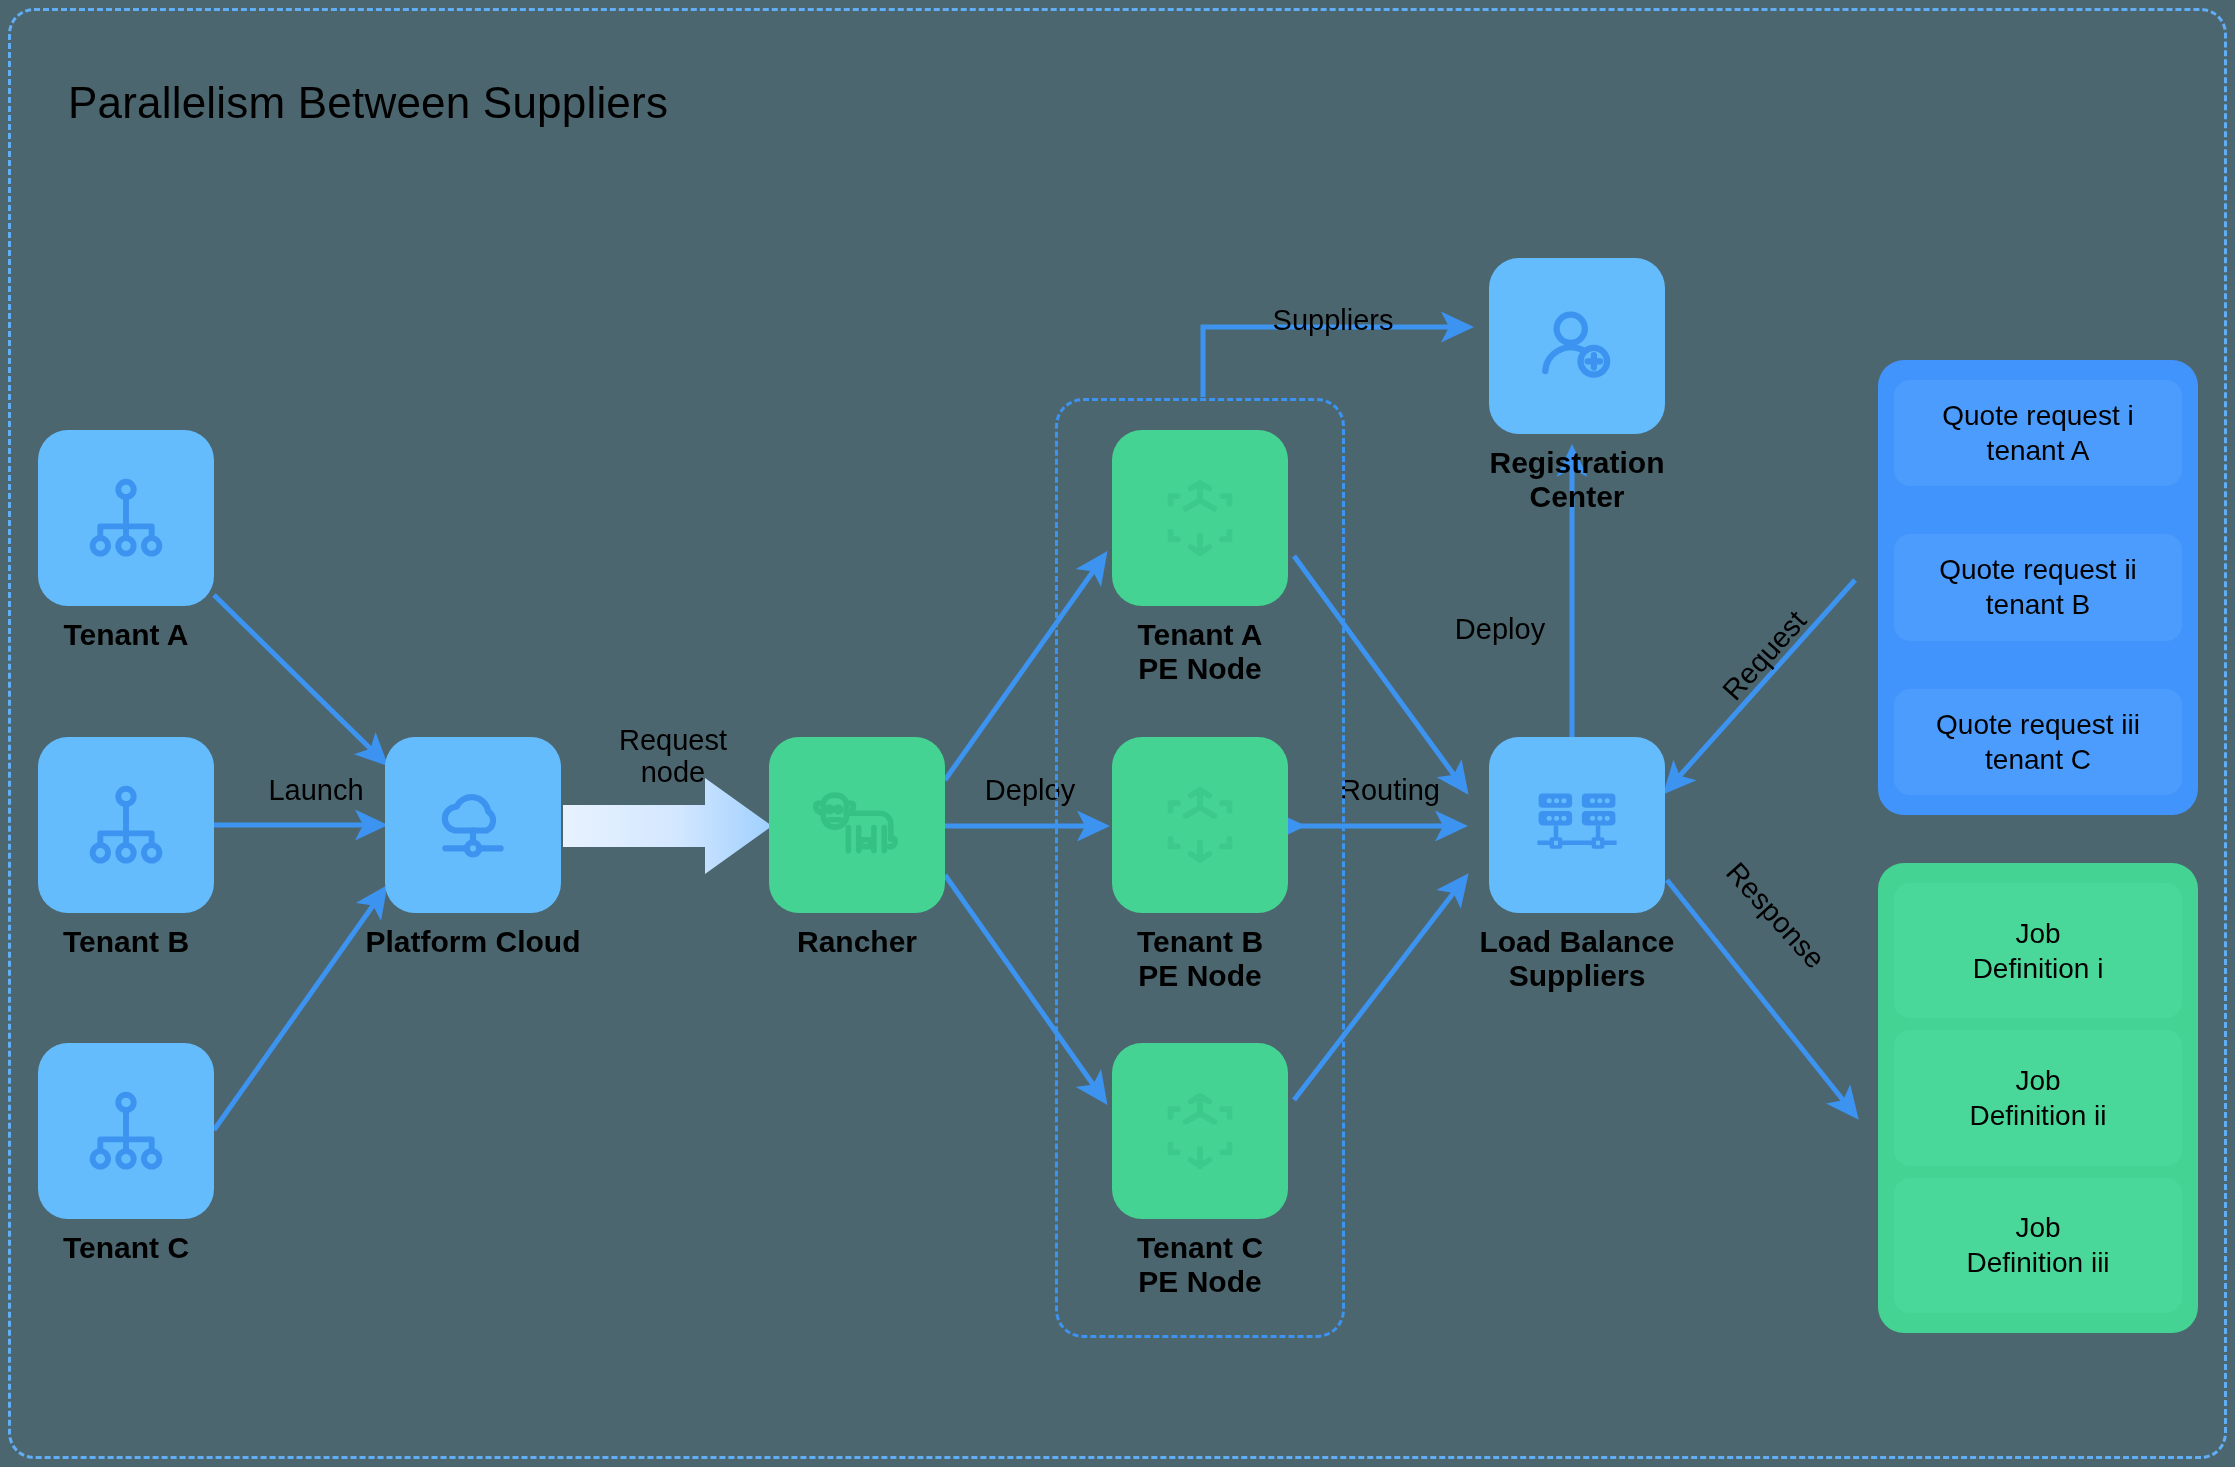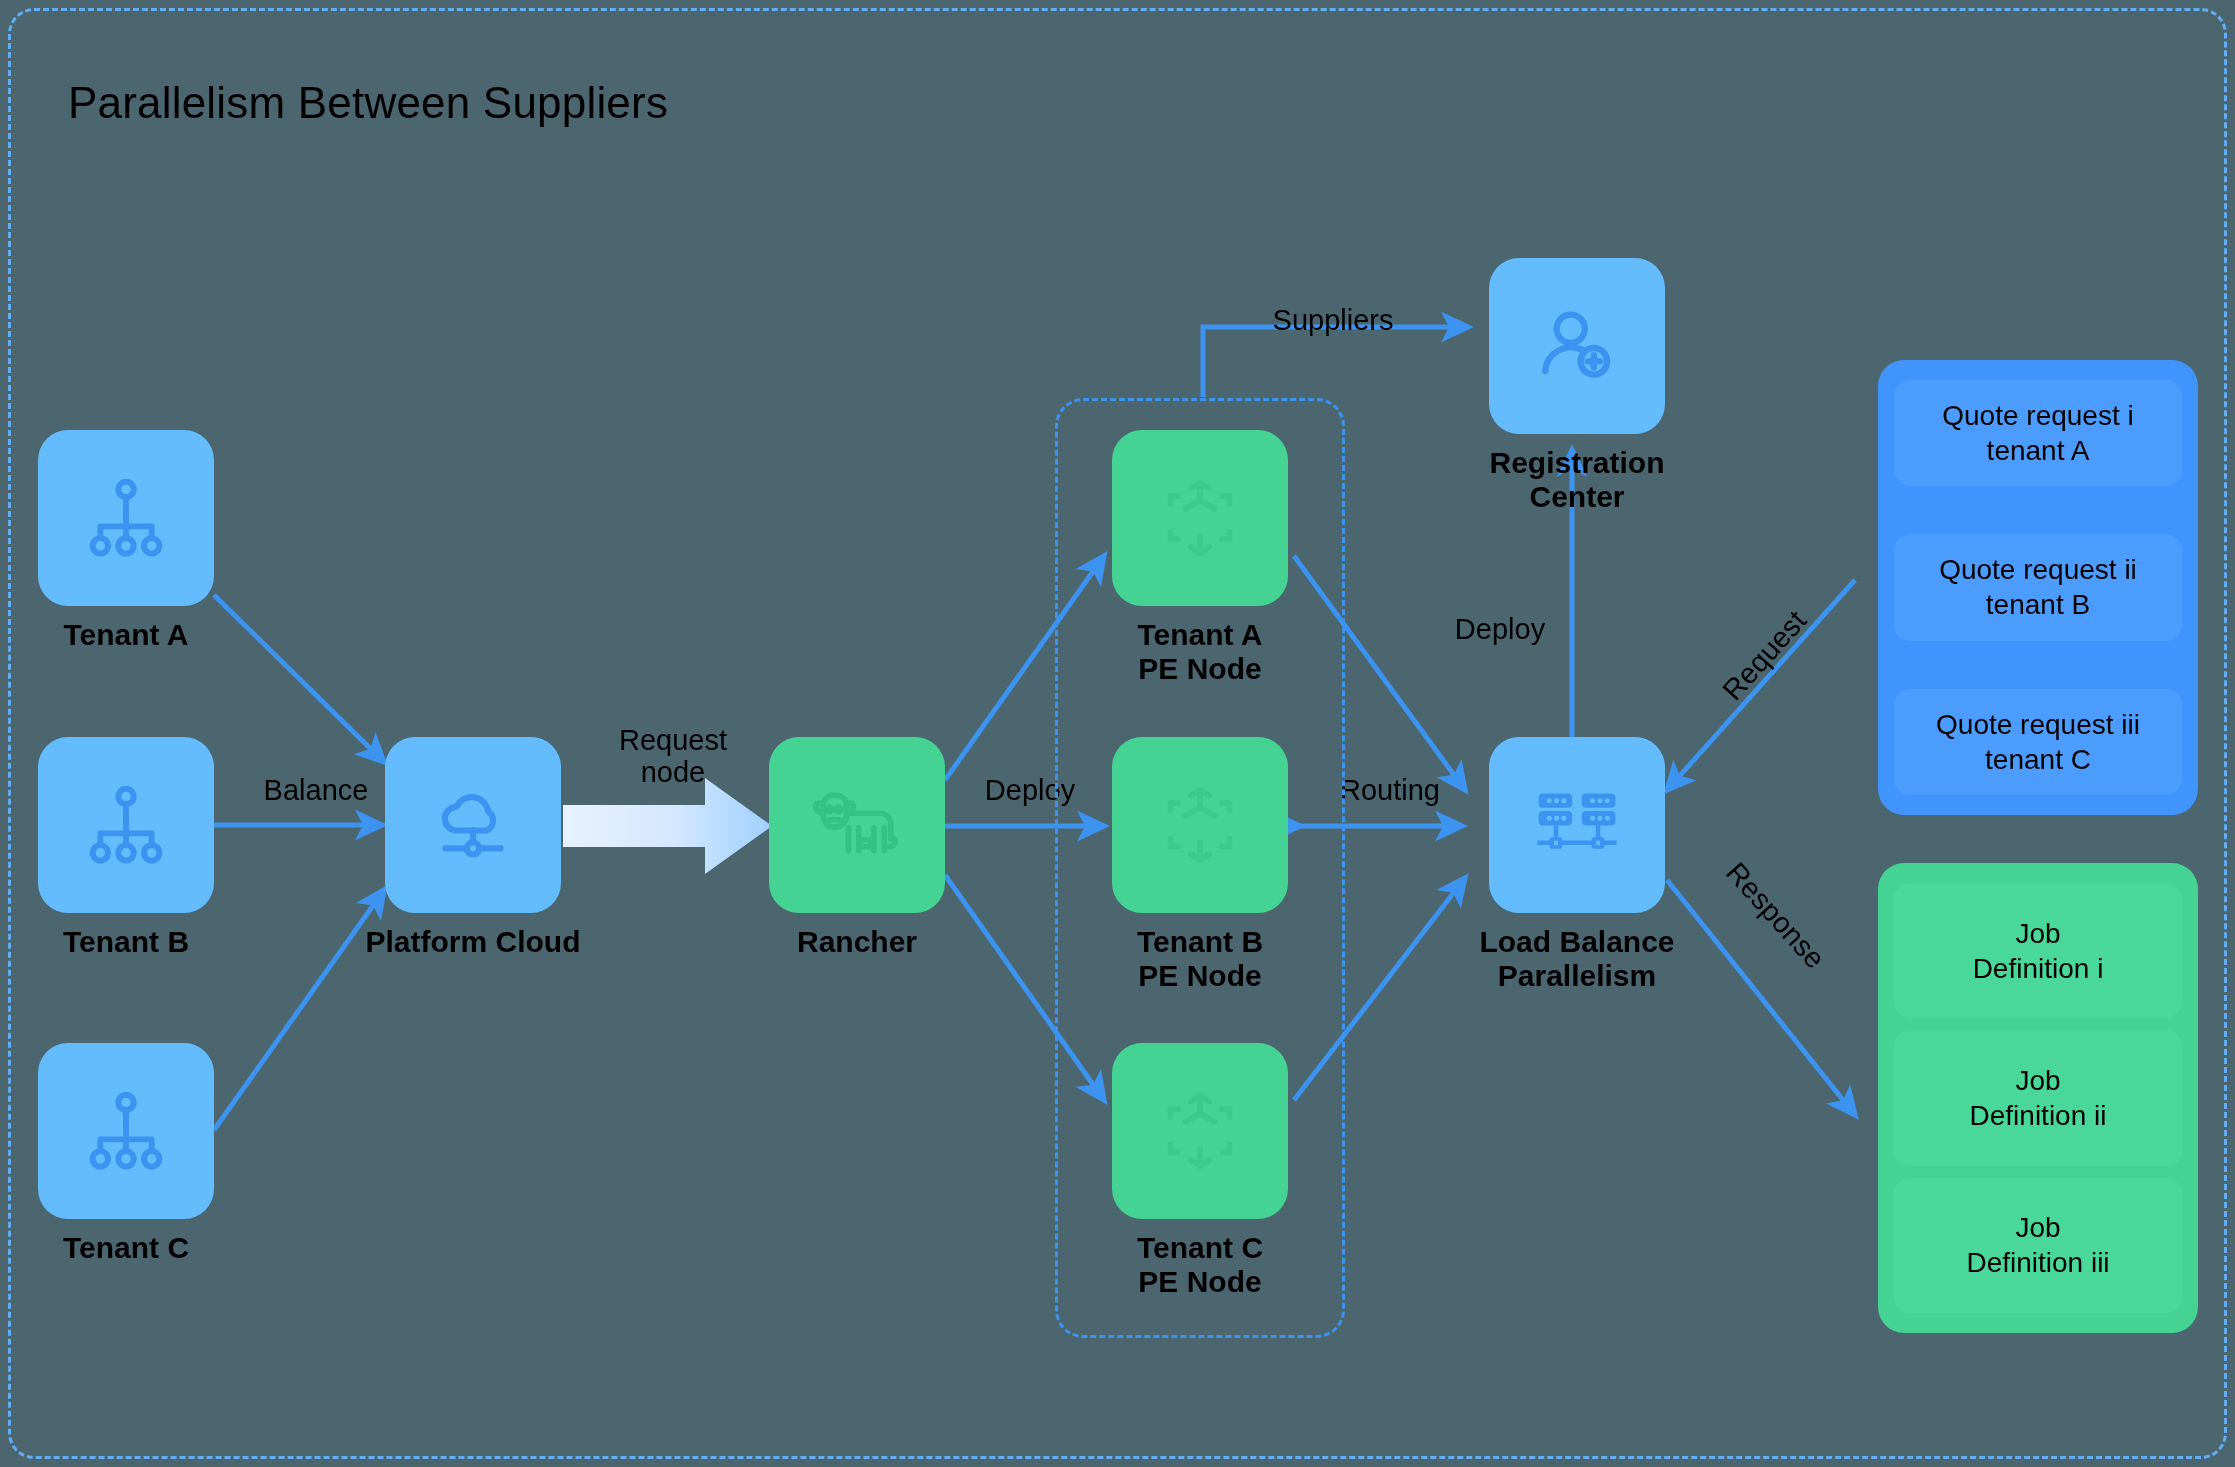--- a/index.html
+++ b/index.html
@@ -126,21 +126,21 @@
       <path d="M1300,826 L1462,826"></path>
 
       <path d="M1572,760 L1572,450"></path>
     </g>
 
     <g>
       <path d="M563,805 L705,805 L705,778 L772,826 L705,874 L705,847 L563,847 Z" fill="url(#thickArrow)"></path>
     </g>
   </svg>
 
-  <div class="elabel" style="left:236px;top:775px;width:160px;">Balance</div>
+  <div class="elabel" style="left:236px;top:775px;width:160px;">Launch</div>
   <div class="elabel" style="left:578px;top:725px;width:190px;">Request
 node</div>
   <div class="elabel" style="left:965px;top:775px;width:130px;">Deploy</div>
   <div class="elabel" style="left:1320px;top:775px;width:140px;">Routing</div>
   <div class="elabel" style="left:1258px;top:305px;width:150px;">Suppliers</div>
   <div class="elabel" style="left:1430px;top:614px;width:140px;">Deploy</div>
   <div class="elabel" style="left:1680px;top:640px;width:170px;transform:rotate(-48deg);">Request</div>
   <div class="elabel" style="left:1680px;top:900px;width:190px;transform:rotate(48deg);">Response</div>
 
   <div id="pe-group" style="left:1055px;top:398px;width:290px;height:940px;"></div>
@@ -317,21 +317,21 @@
         <rect x="6.3" y="12.1" width="1.1" height="3.0"></rect>
         <rect x="16.6" y="12.1" width="1.1" height="3.0"></rect>
         <rect x="2.3" y="15.8" width="19.4" height="1.1"></rect>
         <rect x="5.3" y="15.0" width="3.1" height="2.8" rx=".5"></rect>
         <rect x="15.6" y="15.0" width="3.1" height="2.8" rx=".5"></rect>
         <rect x="6.35" y="15.85" width="1.0" height="1.1" fill="#64bcfd"></rect>
         <rect x="16.65" y="15.85" width="1.0" height="1.1" fill="#64bcfd"></rect>
       </svg>
     </div>
     <div class="nlabel">Load Balance
-Parallelism</div>
+Suppliers</div>
   </div>
 
   <div class="panel blue" style="left:1878px;top:360px;width:320px;height:455px;">
     <div class="pcard">Quote request i
 tenant A</div>
     <div class="pcard">Quote request ii
 tenant B</div>
     <div class="pcard">Quote request iii
 tenant C</div>
   </div>

